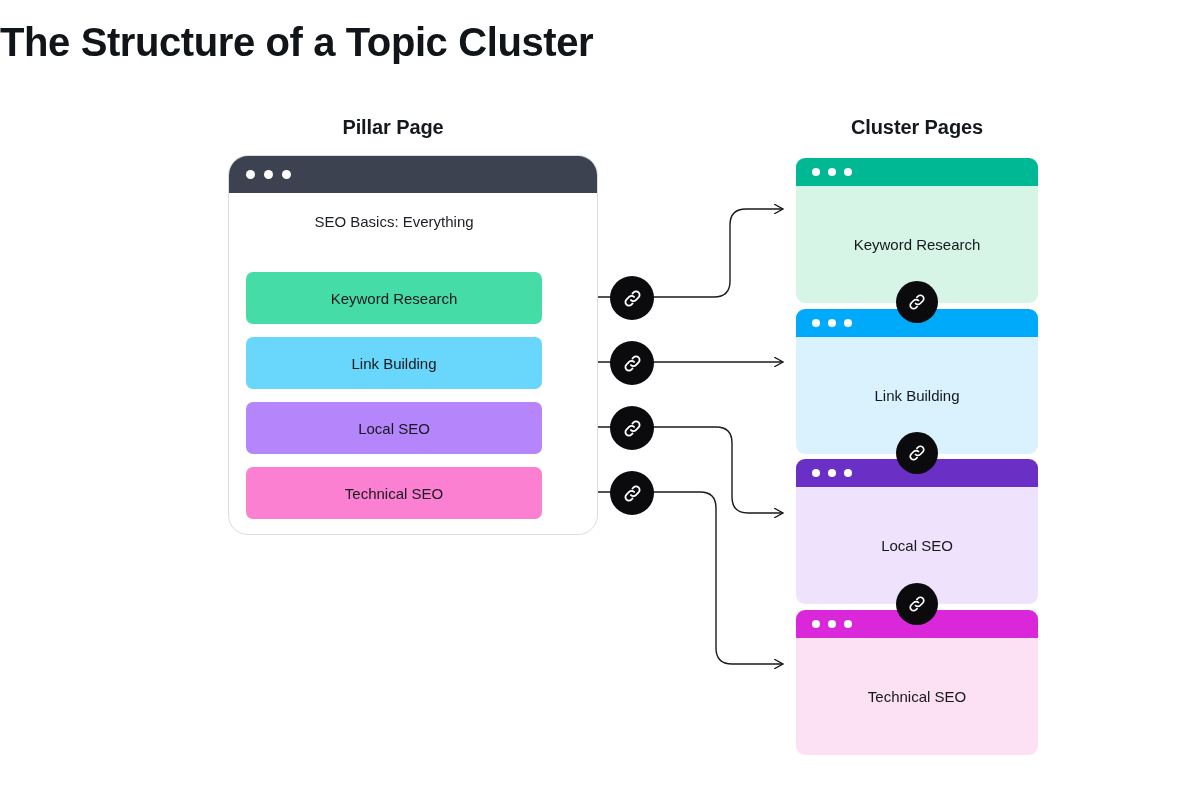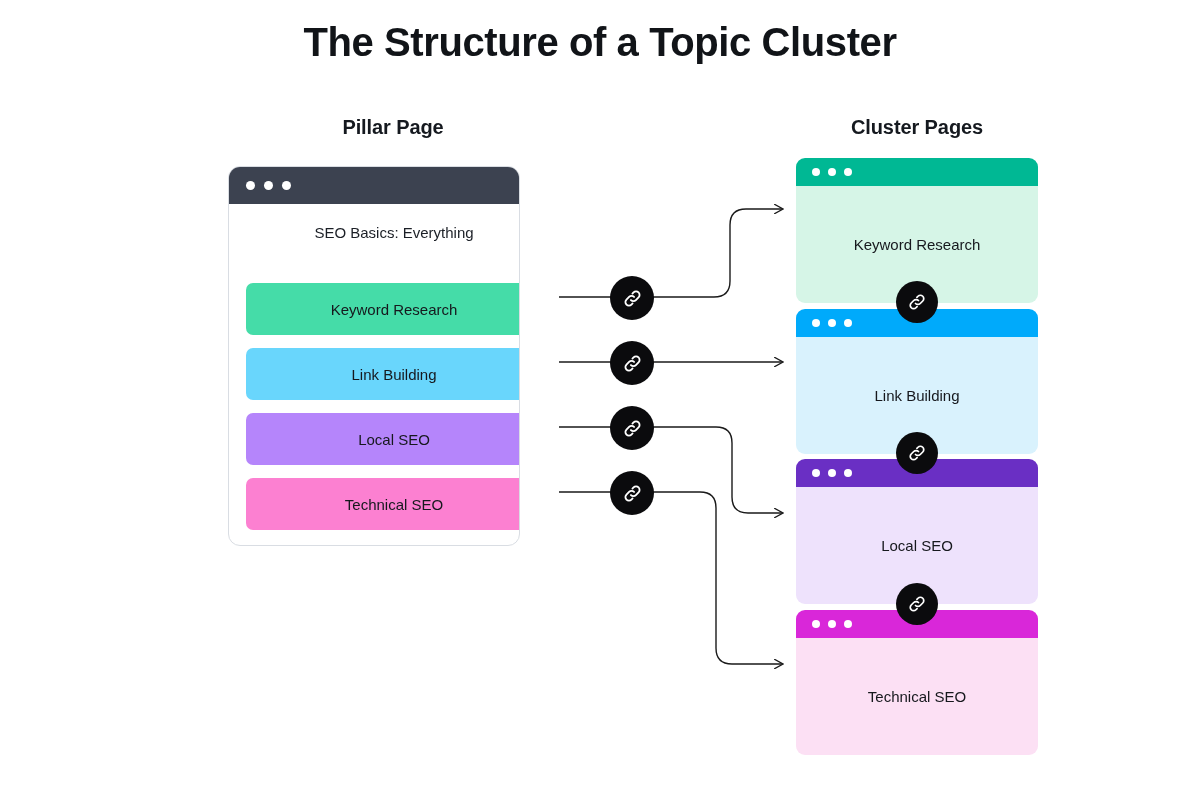--- a/index.html
+++ b/index.html
@@ -20,21 +20,20 @@
     overflow: hidden;
     background: #ffffff;
   }
 
   
   .page-title {
     position: absolute;
     left: 0;
     top: 20px;
     width: 1200px;
-    text-align: center;
     font-size: 40px;
     font-weight: 700;
     letter-spacing: -0.4px;
     color: #111418;
   }
 
   
   .col-label {
     position: absolute;
     font-size: 20px;
@@ -44,28 +43,27 @@
     letter-spacing: -0.1px;
   }
   .col-label.pillar  { left: 228px; top: 116px; width: 330px; }
   .col-label.cluster { left: 796px; top: 116px; width: 242px; }
 
   
   .pillar-card {
     position: absolute;
     left: 228px;
     top: 155px;
-    width: 292px;
+    width: 370px;
     height: 380px;
-    border-radius: 12px;
+    border-radius: 20px;
     background: #ffffff;
     border: 1px solid #d9dde3;
     box-sizing: border-box;
     overflow: hidden;
-    margin-top: 11px;
   }
   .pillar-titlebar {
     position: absolute;
     left: 0; top: 0;
     width: 100%;
     height: 37px;
     background: #3c4250;
     display: flex;
     align-items: center;
     padding-left: 17px;

